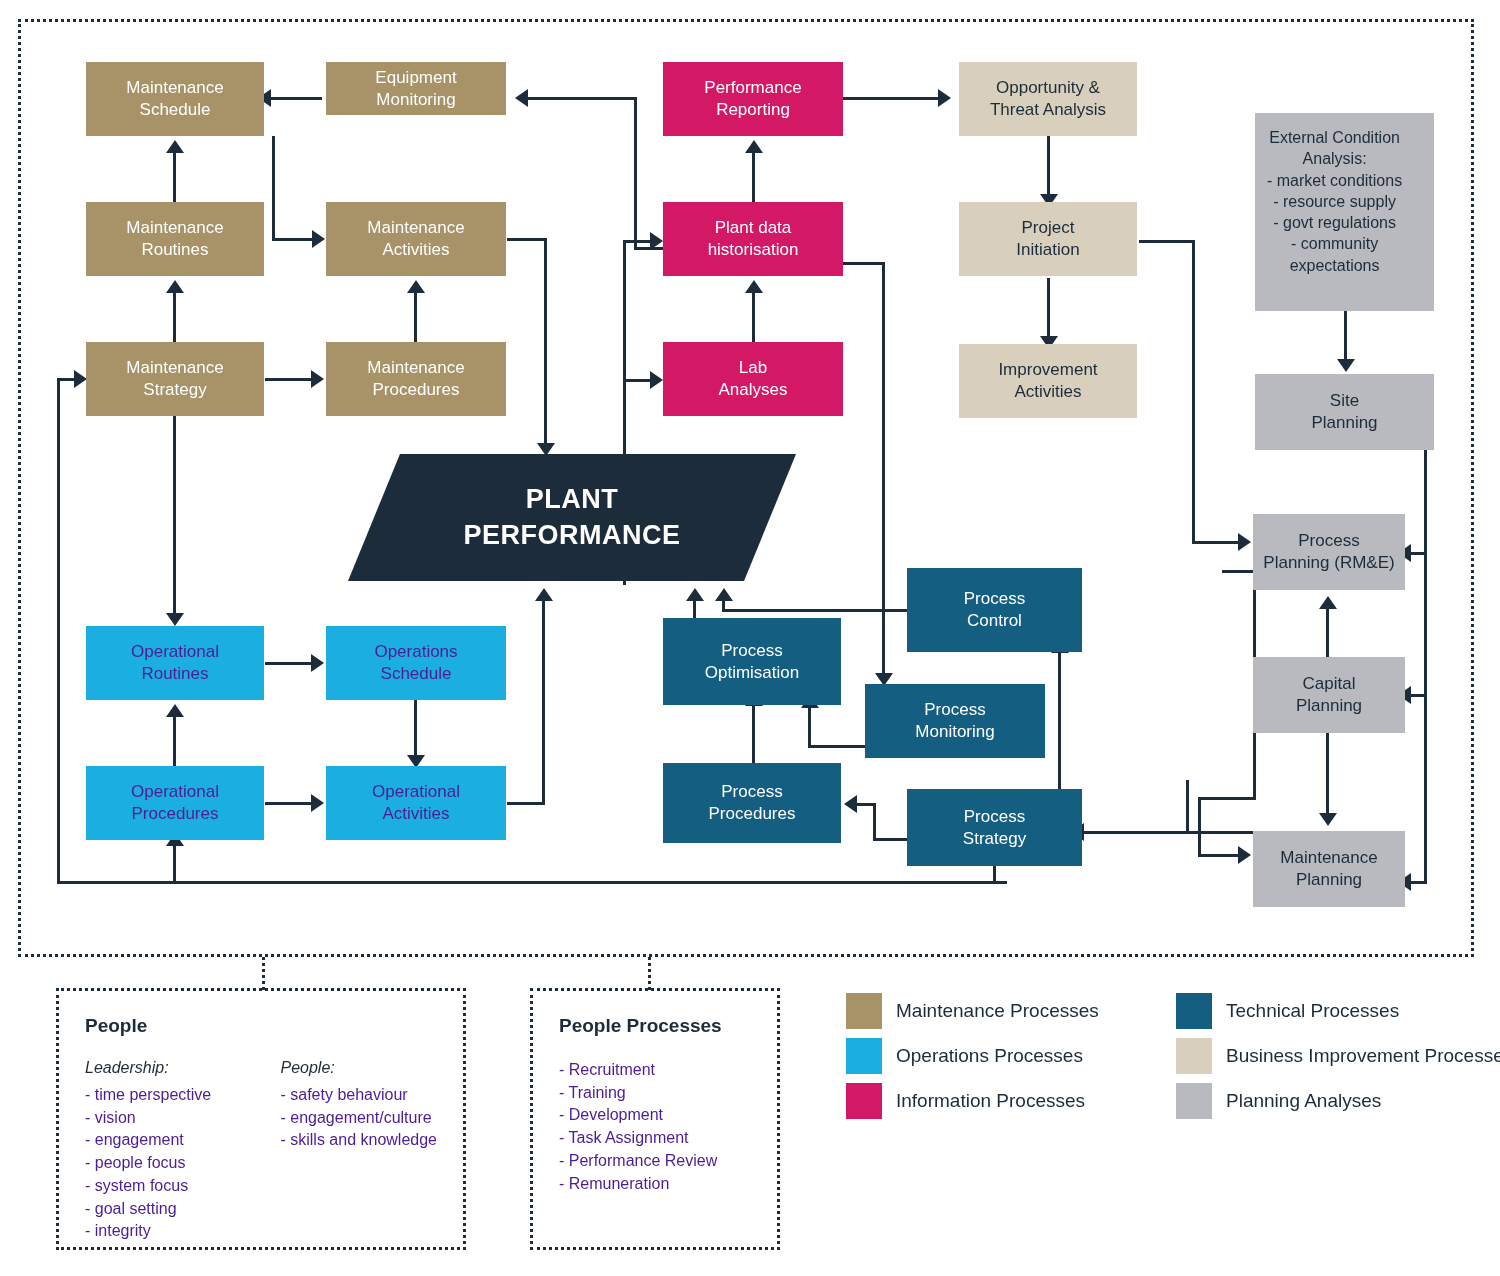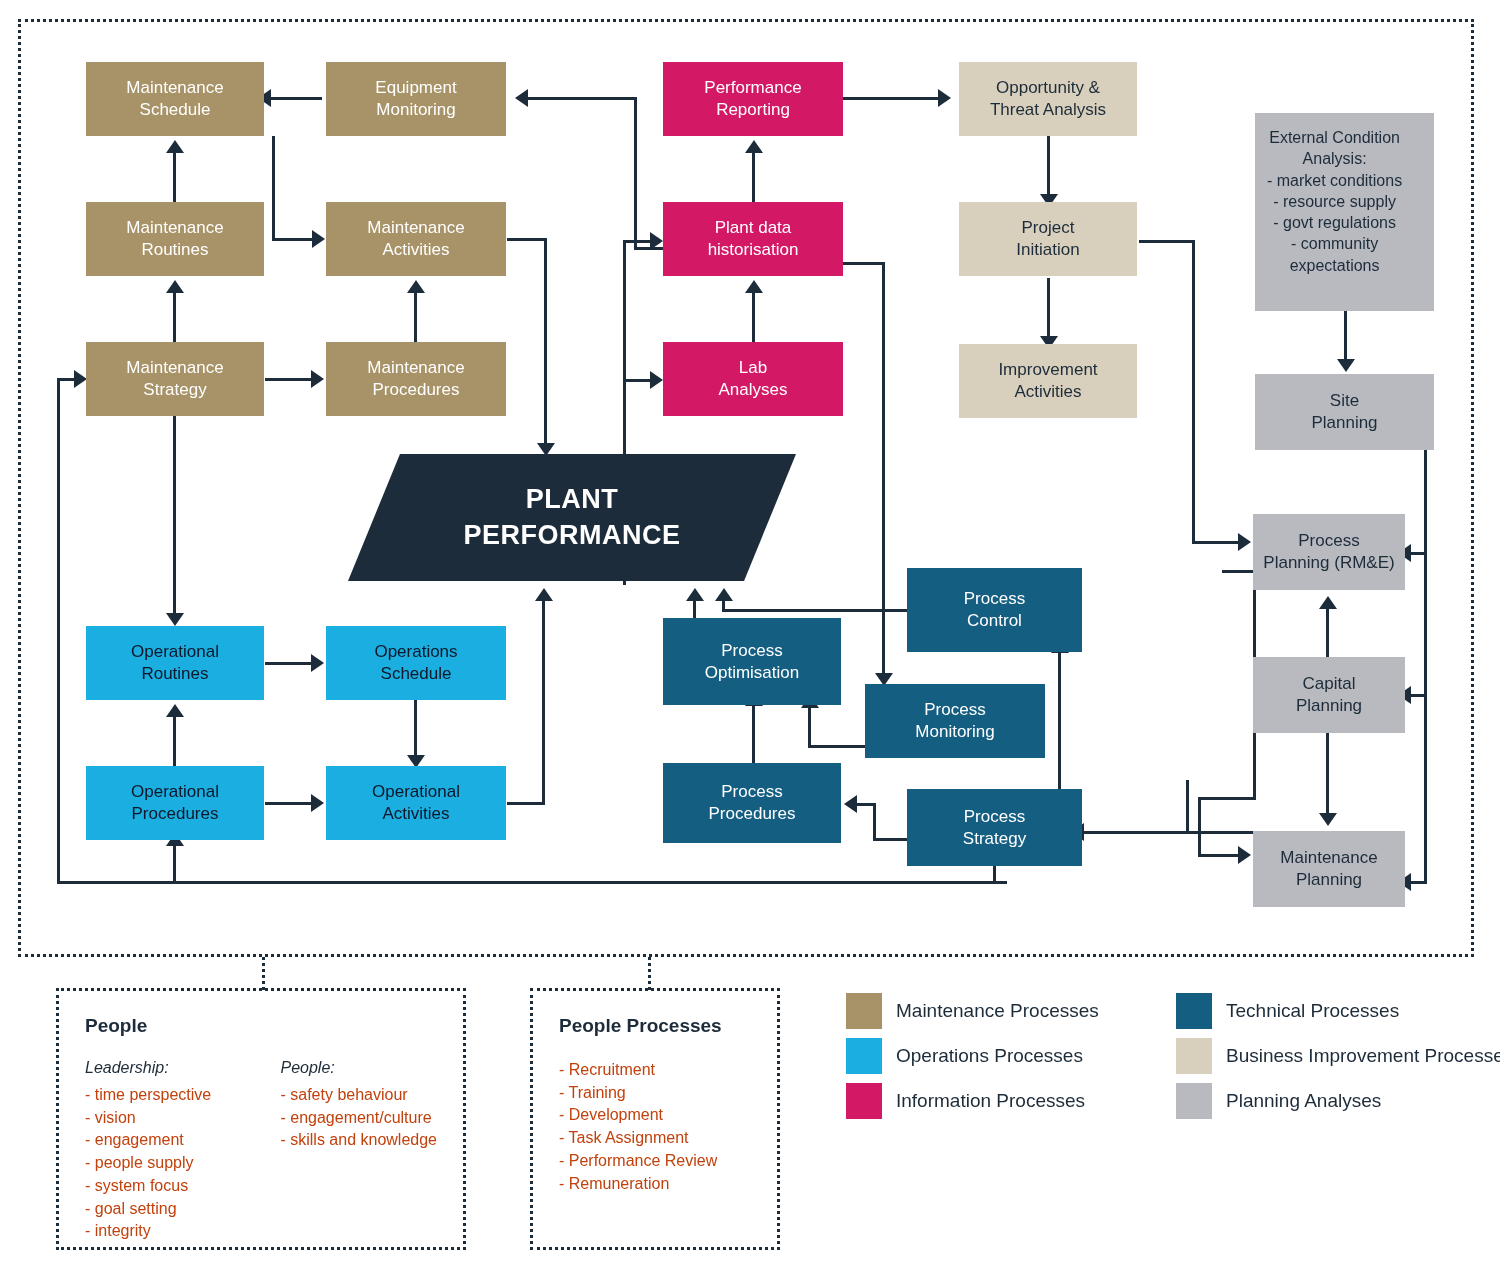--- a/index.html
+++ b/index.html
@@ -30,21 +30,21 @@
     align-items: center;
     justify-content: center;
     text-align: center;
     line-height: 1.28;
     font-size: 17px;
     padding: 2px 6px;
     z-index: 5;
     white-space: pre-line;
   }
   .node.maintenance   { background: #A89368; color: #ffffff; }
-  .node.operations    { background: #1AAFE0; color: #0f172a; }
+  .node.operations    { background: #1AAFE0; color: #4c1d95; }
   .node.information   { background: #D31965; color: #ffffff; }
   .node.technical     { background: #145E82; color: #ffffff; }
   .node.business      { background: #D8CFBD; color: #1d2c3a; }
   .node.planning      { background: #B8BABF; color: #1d2c3a; }
 
   .node.left-align {
     justify-content: flex-start;
     align-items: flex-start;
     text-align: left;
     padding: 14px 12px;
@@ -97,21 +97,21 @@
   .panel-title {
     font-size: 19px; font-weight: bold; color: #1d2c3a;
     margin: 0 0 22px 0;
   }
   .col-head {
     font-size: 16px; font-style: italic; color: #1d2c3a;
     margin-bottom: 7px;
   }
   .bullets { list-style: none; margin: 0; padding: 0; }
   .bullets li {
-    font-size: 16px; color: #c2410c; line-height: 1.42;
+    font-size: 16px; color: #4c1d95; line-height: 1.42;
     white-space: nowrap;
   }
   .two-cols { display: flex; gap: 42px; }
   .two-cols > div:first-child { width: 170px; }
 
   
   .tether {
     position: absolute;
     border-left: 3px dotted #1d2c3a;
     width: 0;
@@ -280,21 +280,21 @@
 
   <div class="ln v" style="left:693px;top:600px;height:26px;"></div>
   <div class="arw up" style="left:686px;top:588px;"></div>
 
   <div class="ln h" style="left:722px;top:609px;width:188px;"></div>
   <div class="ln v" style="left:722px;top:600px;height:12px;"></div>
   <div class="arw up" style="left:715px;top:588px;"></div>
 
   <div class="node maintenance" style="left:86px;top:62px;width:178px;height:74px;">Maintenance
 Schedule</div>
-  <div class="node maintenance" style="left:326px;top:62px;width:180px;height:74px;">Equipment
+  <div class="node maintenance" style="left:326px;top:62px;width:180px;height:53px;">Equipment
 Monitoring</div>
   <div class="node maintenance" style="left:86px;top:202px;width:178px;height:74px;">Maintenance
 Routines</div>
   <div class="node maintenance" style="left:326px;top:202px;width:180px;height:74px;">Maintenance
 Activities</div>
   <div class="node maintenance" style="left:86px;top:342px;width:178px;height:74px;">Maintenance
 Strategy</div>
   <div class="node maintenance" style="left:326px;top:342px;width:180px;height:74px;">Maintenance
 Procedures</div>
 
@@ -357,21 +357,21 @@
   <div class="dotted-frame" id="people-panel">
     <div class="panel-inner">
       <div class="panel-title">People</div>
       <div class="two-cols">
         <div>
           <div class="col-head">Leadership:</div>
           <ul class="bullets">
             <li>- time perspective</li>
             <li>- vision</li>
             <li>- engagement</li>
-            <li>- people supply</li>
+            <li>- people focus</li>
             <li>- system focus</li>
             <li>- goal setting</li>
             <li>- integrity</li>
           </ul>
         </div>
         <div>
           <div class="col-head">People:</div>
           <ul class="bullets">
             <li>- safety behaviour</li>
             <li>- engagement/culture</li>

